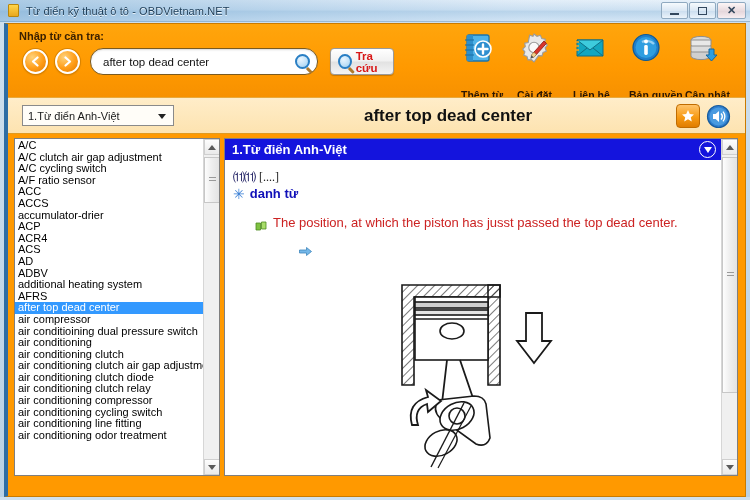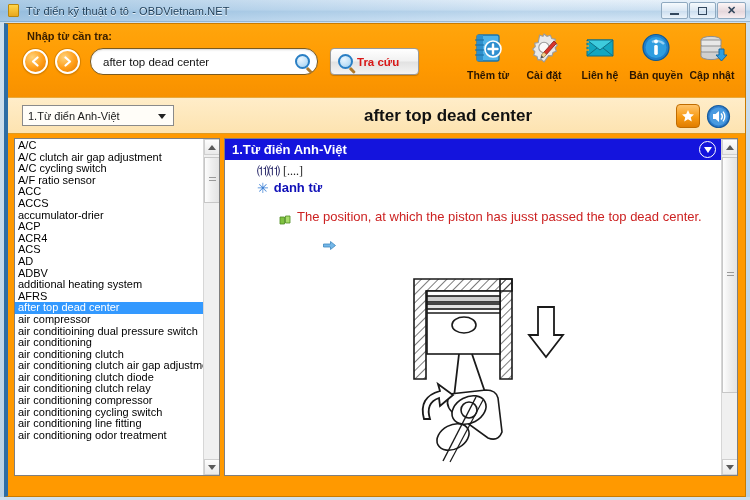--- a/index.html
+++ b/index.html
@@ -65,21 +65,21 @@
     border-left: 4px solid #2e6da4;
   }
 
   
   .searchbar {
     position: absolute; left: 0; top: 0; width: 100%; height: 73px;
     background: linear-gradient(180deg,#ffa50c 0%, #ff9900 60%, #f79100 100%);
   }
   .search-label {
     position: absolute; left: 11px; top: 6px;
-    font-size: 11px; font-weight: bold; color: #3b2000; margin-left: 8px;
+    font-size: 11px; font-weight: bold; color: #3b2000;
   }
   .nav-btn {
     position: absolute; top: 25px; width: 25px; height: 25px; border-radius: 50%;
     background: radial-gradient(circle at 35% 30%, #ffd27a 0%, #ff9c16 55%, #e07800 100%);
     border: 2px solid #ffffff;
     box-shadow: 0 0 0 1px #d98300, 0 1px 2px rgba(0,0,0,.25);
     display: flex; align-items: center; justify-content: center;
     color: #fff; font-size: 13px; line-height: 1; cursor: pointer;
   }
   .nav-back { left: 15px; }
@@ -100,33 +100,34 @@
     position:relative; width:15px; height:15px; border:2px solid #2a7fc4; border-radius:50%;
     background: radial-gradient(circle at 35% 30%, #eaf6ff 0%, #bfe0f7 60%, #8ec8ee 100%);
   }
   .mag::after {
     content:''; position:absolute; right:-5px; bottom:-4px; width:7px; height:2.5px;
     background:#b07a2a; transform: rotate(45deg); border-radius:1px;
   }
   .search-mag { margin-left: 6px; }
 
   .lookup-btn {
-    position: absolute; left: 322px; top: 24px; width: 89px; height: 27px;
+    position: absolute; left: 322px; top: 24px; width: 64px; height: 27px;
     background: linear-gradient(180deg,#ffffff 0%, #f1f1f1 48%, #e2e2e2 52%, #f4f4f4 100%);
     border: 1px solid #9a9a9a; border-radius: 4px;
     display: flex; align-items: center; gap: 4px; padding-left: 7px;
     cursor: pointer; box-shadow: 0 1px 1px rgba(0,0,0,.2);
   }
   .lookup-label { font-size: 11.5px; font-weight: bold; color: #d81818; }
 
   
   .toolbar { position: absolute; right: 6px; top: 4px; display: flex; gap: 2px; }
   .tool {
-    width: 54px; display: flex; flex-direction: column; align-items: center;
+    width: 54px; display: flex; flex-direction: column; align-items: flex-start;
     cursor: pointer;
+    gap: 20px;
   }
   .tool-ico { height: 40px; display:flex; align-items:center; justify-content:center; }
   .tool-label {
     font-size: 10.5px; font-weight: bold; color: #2b1600; margin-top: 1px;
     white-space: nowrap;
   }
 
   
   .headband {
     position: absolute; left: 0; top: 73px; width: 100%; height: 37px;
@@ -214,21 +215,21 @@
     display: flex; align-items: center; justify-content: space-between;
     padding: 0 5px 0 7px;
     font-size: 13px; font-weight: bold;
   }
   .chev-circle {
     width: 17px; height: 17px; border-radius: 50%; border: 1.6px solid #fff;
     display: flex; align-items: center; justify-content: center; cursor: pointer;
   }
   .chev-dn { width:0;height:0;border-left:4.5px solid transparent;border-right:4.5px solid transparent;border-top:6px solid #fff; margin-top:1px;}
 
-  .def-body { padding: 4px 8px; margin-left: 24px; }
+  .def-body { padding: 10px 8px; }
   .phon-row { display: flex; align-items: center; gap: 4px; height: 15px; }
   .phon-ico { font-size: 12px; color: #2a2a6a; letter-spacing:-1px; }
   .phon-text { font-size: 12px; color: #1a1a1a; font-family:"Liberation Serif", serif; }
   .pos-row { display: flex; align-items: center; gap: 5px; margin-top: 1px; }
   .star-ico { color: #3a7fd5; font-size: 14px; line-height: 1; }
   .pos-text { font-size: 13px; font-weight: bold; color: #1010b8; }
 
   .sense { margin-top: 14px; padding-left: 22px; display: flex; gap: 6px; }
   .sense-ico { margin-top: 3px; flex: none; }
   .sense-en {

